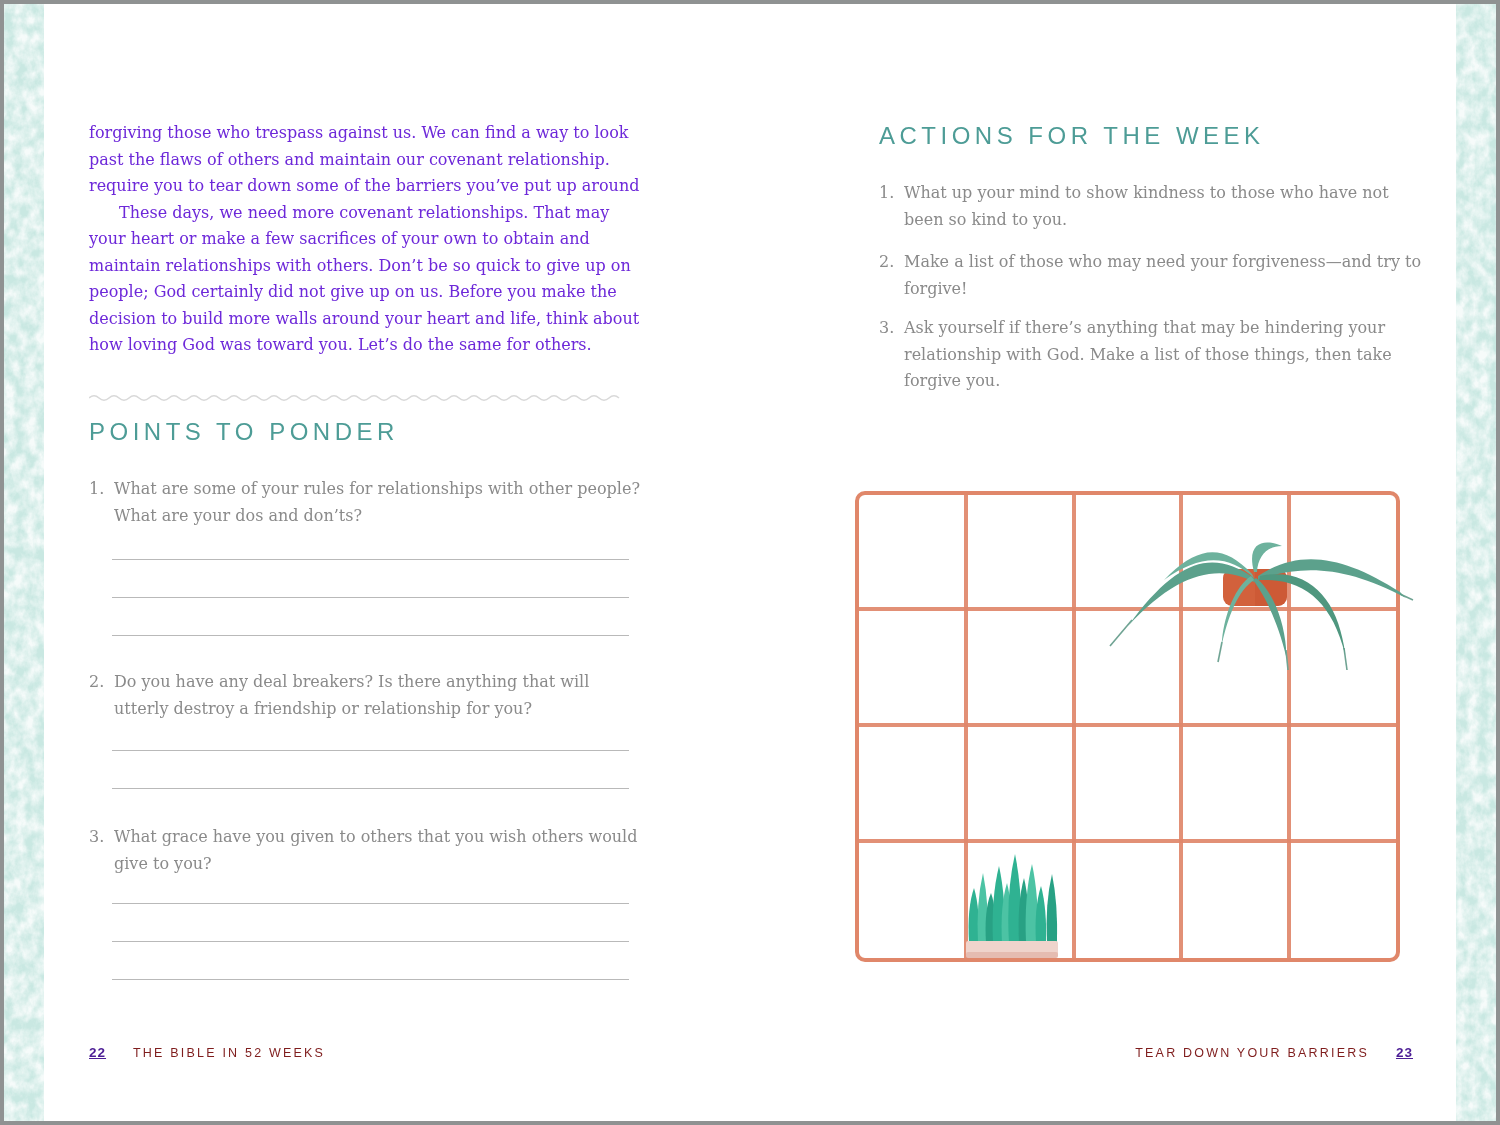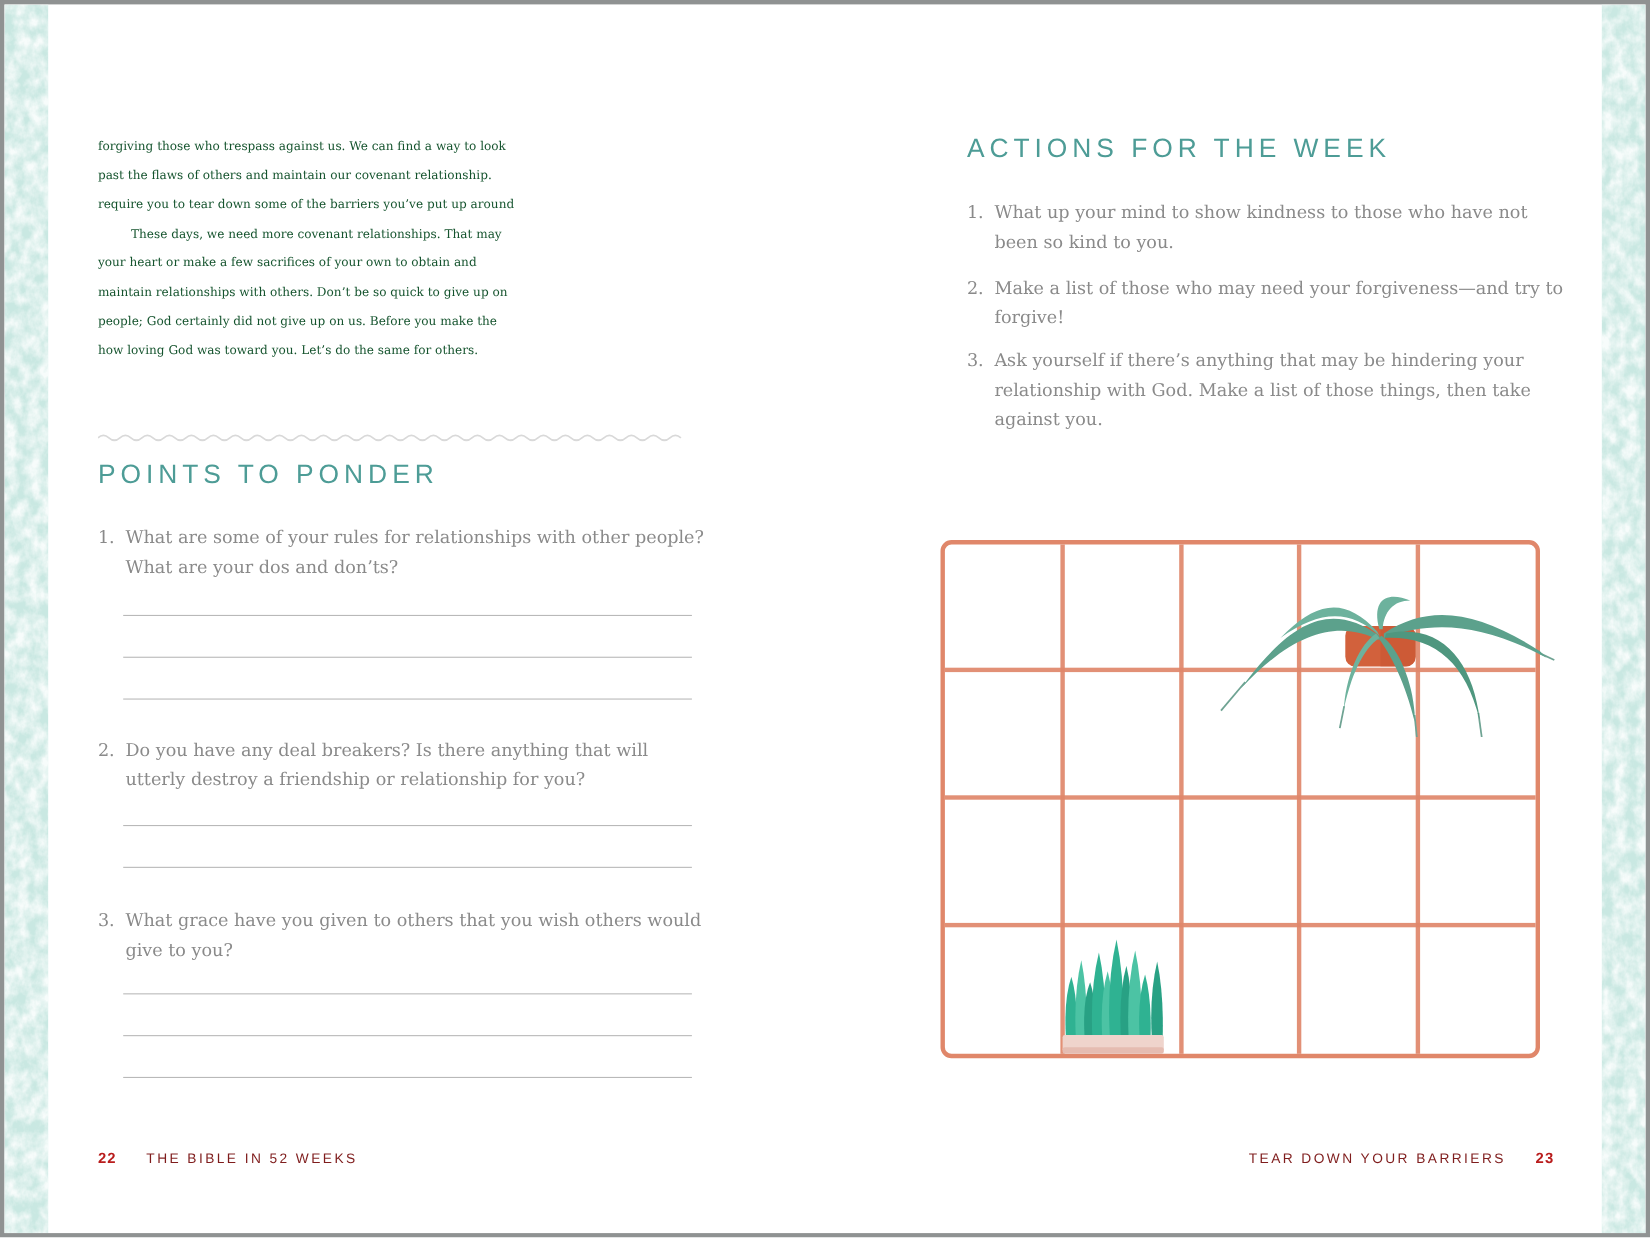--- a/index.html
+++ b/index.html
@@ -6,36 +6,36 @@
   .canvas{
     position:relative;width:1500px;height:1125px;box-sizing:border-box;
     border:4px solid #8f9292;background:#ffffff;overflow:hidden;
     font-family:"Liberation Sans", sans-serif;
   }
   .strip{position:absolute;top:0;}
   .strip-left{left:0;}
   .strip-right{right:0;}
 
   
-  .textblock{position:absolute;color:#14532d;font-family:"DejaVu Serif", serif;
-    font-size:11px;}
+  .textblock{position:absolute;color:#6d28d9;font-family:"DejaVu Serif", serif;
+    font-size:16px;}
   .ln{line-height:26.5px;height:26.5px;white-space:nowrap;}
   .indent{padding-left:30px;}
 
   .heading{position:absolute;margin:0;color:#4d9c96;font-weight:400;
     font-size:24px;letter-spacing:4.5px;font-family:"Liberation Sans", sans-serif;}
 
   .numblock{position:absolute;color:#8a8a8a;font-family:"DejaVu Serif", serif;font-size:16px;}
   .numblock .qnum{position:absolute;left:0;top:0;line-height:26.5px;}
   .numblock .qtext{margin-left:25px;}
 
   .rule{position:absolute;height:1px;background:#b9b9b9;}
 
   .footer{position:absolute;top:1041px;display:flex;align-items:baseline;}
-  .pnum{font-weight:bold;color:#b91c1c;font-size:13.5px;letter-spacing:1px;}
+  .pnum{font-weight:bold;color:#4c1d95;font-size:13.5px;letter-spacing:1px;text-decoration:underline;}
   .ftitle{color:#7f1d1d;font-size:12.5px;letter-spacing:2.2px;}
 
   
   .grid{position:absolute;left:851px;top:487px;width:545px;height:471px;
     box-sizing:border-box;border:4px solid #e0876a;border-radius:10px;}
   .gv{position:absolute;top:0;bottom:0;width:4px;background:#e0876a;opacity:.92;}
   .gh{position:absolute;left:0;right:0;height:4px;background:#e0876a;opacity:.92;}
   .plant{position:absolute;}
 </style>
 </head>
@@ -65,20 +65,21 @@
   </svg>
 
   <div class="textblock" style="left:85px;top:116px;">
     <div class="ln">forgiving those who trespass against us. We can find a way to look</div>
     <div class="ln">past the flaws of others and maintain our covenant relationship.</div>
     <div class="ln">require you to tear down some of the barriers you’ve put up around</div>
     <div class="ln indent">These days, we need more covenant relationships. That may</div>
     <div class="ln">your heart or make a few sacrifices of your own to obtain and</div>
     <div class="ln">maintain relationships with others. Don’t be so quick to give up on</div>
     <div class="ln">people; God certainly did not give up on us. Before you make the</div>
+    <div class="ln">decision to build more walls around your heart and life, think about</div>
     <div class="ln">how loving God was toward you. Let’s do the same for others.</div>
   </div>
 
   <svg style="position:absolute;left:85px;top:386px;" width="540" height="14">
     <path d="M0,8 q5,-4.5 10,0 t10,0 t10,0 t10,0 t10,0 t10,0 t10,0 t10,0 t10,0 t10,0 t10,0 t10,0 t10,0 t10,0 t10,0 t10,0 t10,0 t10,0 t10,0 t10,0 t10,0 t10,0 t10,0 t10,0 t10,0 t10,0 t10,0 t10,0 t10,0 t10,0 t10,0 t10,0 t10,0 t10,0 t10,0 t10,0 t10,0 t10,0 t10,0 t10,0 t10,0 t10,0 t10,0 t10,0 t10,0 t10,0 t10,0 t10,0 t10,0 t10,0 t10,0 t10,0 t10,0" fill="none" stroke="#d9d9d9" stroke-width="1.6"></path>
   </svg>
 
   <h2 class="heading" style="left:85px;top:414px;">POINTS TO PONDER</h2>
 
   <div class="numblock" style="left:85px;top:472px;width:545px;">
@@ -132,21 +133,21 @@
     <div class="qtext">
       <div class="ln">Make a list of those who may need your forgiveness—and try to</div>
       <div class="ln">forgive!</div>
     </div>
   </div>
   <div class="numblock" style="left:875px;top:311px;width:530px;">
     <span class="qnum">3.</span>
     <div class="qtext">
       <div class="ln">Ask yourself if there’s anything that may be hindering your</div>
       <div class="ln">relationship with God. Make a list of those things, then take</div>
-      <div class="ln">against you.</div>
+      <div class="ln">forgive you.</div>
     </div>
   </div>
 
   <div class="grid">
     <div class="gv" style="left:105px;"></div>
     <div class="gv" style="left:213px;"></div>
     <div class="gv" style="left:320px;"></div>
     <div class="gv" style="left:428px;"></div>
     <div class="gh" style="top:112px;"></div>
     <div class="gh" style="top:228px;"></div>

